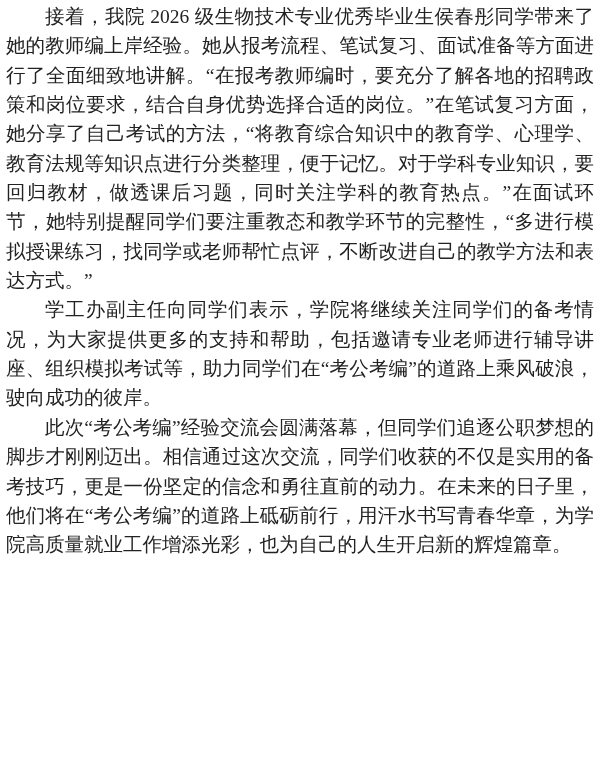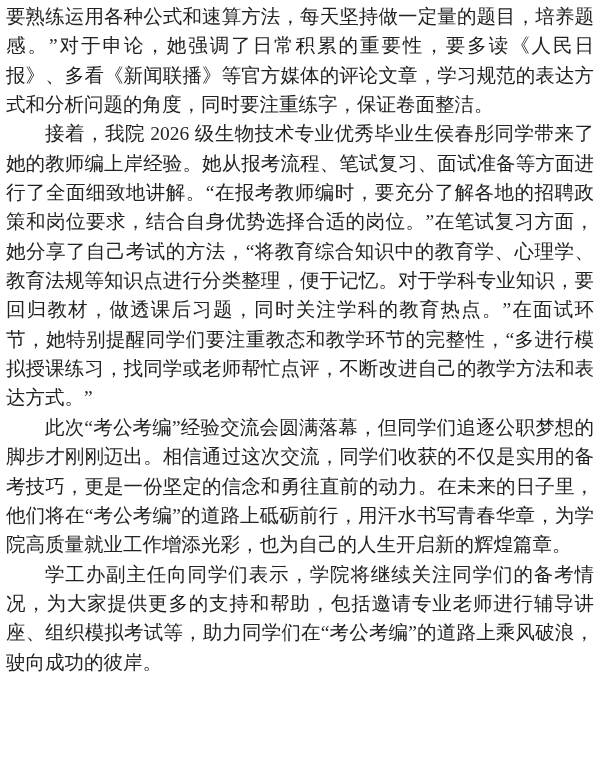--- a/index.html
+++ b/index.html
@@ -30,17 +30,16 @@
     padding: 0;
   }
   .page p.indent {
     text-indent: 2em;
   }
 </style>
 </head>
 <body>
 
 <div class="page">
-  <p>要熟练运用各种公式和速算方法，每天坚持做一定量的题目，培养题感。”对于申论，她强调了日常积累的重要性，要多读《人民日报》、多看《新闻联播》等官方媒体的评论文章，学习规范的表达方式和分析问题的角度，同时要注重练字，保证卷面整洁。</p>
   <p class="indent">接着，我院 2026 级生物技术专业优秀毕业生侯春彤同学带来了她的教师编上岸经验。她从报考流程、笔试复习、面试准备等方面进行了全面细致地讲解。“在报考教师编时，要充分了解各地的招聘政策和岗位要求，结合自身优势选择合适的岗位。”在笔试复习方面，她分享了自己考试的方法，“将教育综合知识中的教育学、心理学、教育法规等知识点进行分类整理，便于记忆。对于学科专业知识，要回归教材，做透课后习题，同时关注学科的教育热点。”在面试环节，她特别提醒同学们要注重教态和教学环节的完整性，“多进行模拟授课练习，找同学或老师帮忙点评，不断改进自己的教学方法和表达方式。”</p>
+  <p class="indent">学工办副主任向同学们表示，学院将继续关注同学们的备考情况，为大家提供更多的支持和帮助，包括邀请专业老师进行辅导讲座、组织模拟考试等，助力同学们在“考公考编”的道路上乘风破浪，驶向成功的彼岸。</p>
   <p class="indent">此次“考公考编”经验交流会圆满落幕，但同学们追逐公职梦想的脚步才刚刚迈出。相信通过这次交流，同学们收获的不仅是实用的备考技巧，更是一份坚定的信念和勇往直前的动力。在未来的日子里，他们将在“考公考编”的道路上砥砺前行，用汗水书写青春华章，为学院高质量就业工作增添光彩，也为自己的人生开启新的辉煌篇章。</p>
-  <p class="indent">学工办副主任向同学们表示，学院将继续关注同学们的备考情况，为大家提供更多的支持和帮助，包括邀请专业老师进行辅导讲座、组织模拟考试等，助力同学们在“考公考编”的道路上乘风破浪，驶向成功的彼岸。</p>
 </div>
 
 </body></html>

